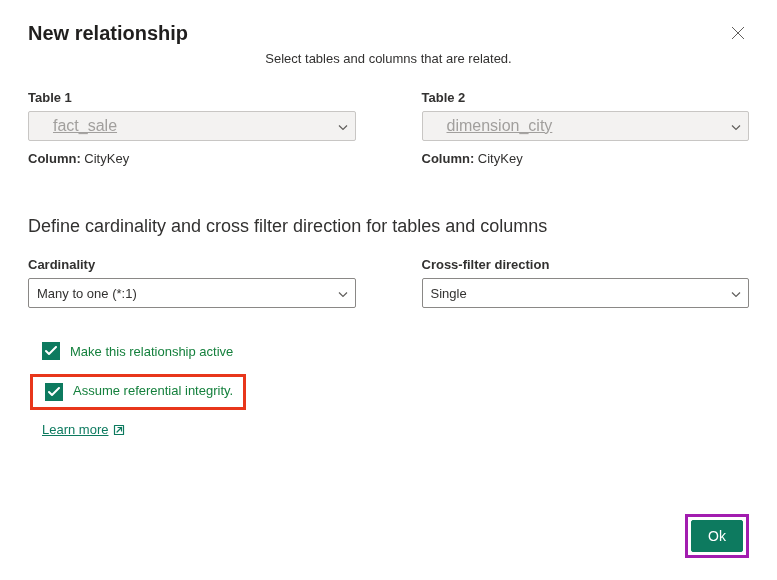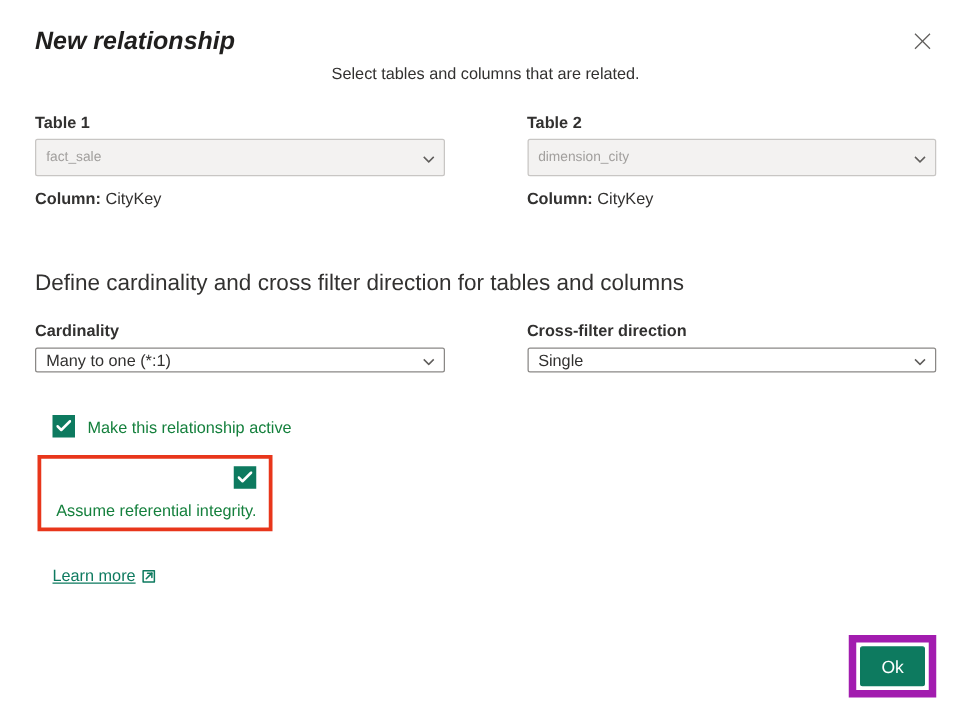--- a/index.html
+++ b/index.html
@@ -20,21 +20,20 @@
     .header-row {
       display: flex;
       justify-content: space-between;
       align-items: flex-start;
     }
     h1 {
       font-size: 20px;
       font-weight: 600;
       color: #201f1e;
       margin-bottom: 6px;
-      font-style: italic;
     }
     .subtitle {
       font-size: 13px;
       color: #323130;
       margin-bottom: 24px;
       text-align: center;
     }
     .close-btn {
       cursor: pointer;
       padding: 4px;
@@ -62,30 +61,31 @@
     .select-wrap {
       position: relative;
       width: 100%;
     }
     .select-faux {
       width: 100%;
       height: 30px;
       border: 1px solid #c8c6c4;
       background: #f3f2f1;
       color: #a19f9d;
-      padding: 0 28px 0 8px;
-      font-size: 11px;
+      padding: 0 28px 0 24px;
+      font-size: 16px;
       display: flex;
       align-items: center;
       border-radius: 2px;
       cursor: default;
+      text-decoration: underline;
     }
     .select-real {
       width: 100%;
-      height: 20px;
+      height: 30px;
       border: 1px solid #8a8886;
       background: #ffffff;
       color: #323130;
       padding: 0 28px 0 8px;
       font-size: 13px;
       display: flex;
       align-items: center;
       border-radius: 2px;
       cursor: pointer;
     }
@@ -128,35 +128,34 @@
     .checkbox svg {
       stroke: #fff;
     }
     .check-label {
       font-size: 13px;
       color: #15803d;
     }
     .highlight-box {
       border: 3px solid #e8361b;
       display: inline-flex;
-      align-items: flex-end;
+      align-items: flex-start;
       padding: 6px 10px 6px 12px;
       margin-left: 2px;
       gap: 10px;
-      flex-direction: column;
     }
     .learn-more {
       display: inline-flex;
       align-items: center;
       gap: 5px;
       color: #0d7a5f;
       text-decoration: underline;
       font-size: 13px;
       margin-left: 14px;
-      margin-top: 28px;
+      margin-top: 12px;
       cursor: pointer;
     }
     .learn-more svg {
       stroke: #0d7a5f;
     }
     .button-row {
       position: absolute;
       right: 28px;
       bottom: 22px;
       display: flex;
@@ -175,21 +174,21 @@
       border: 1px solid #8a8886;
       background: #fff;
       color: #323130;
     }
     .btn-primary {
       background: #0d7a5f;
       color: #fff;
       border: 1px solid #0d7a5f;
     }
     .ok-highlight {
-      border: 6px solid #a21caf;
+      border: 3px solid #a21caf;
       padding: 3px;
       display: inline-flex;
     }
     .spacer-check {
       margin-top: 34px;
     }
   </style>
 </head>
 <body>
 

